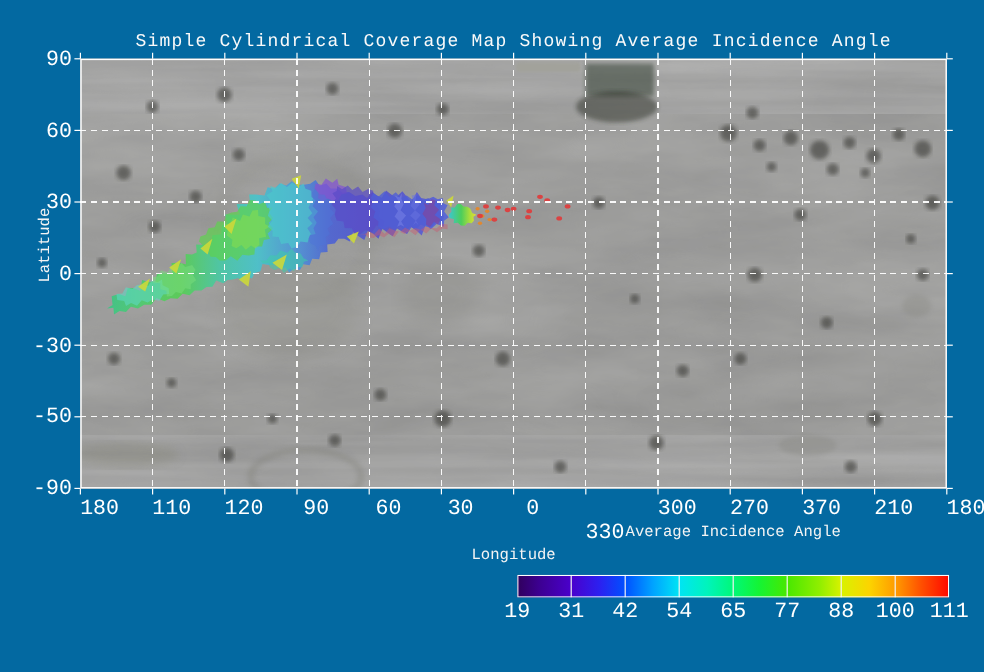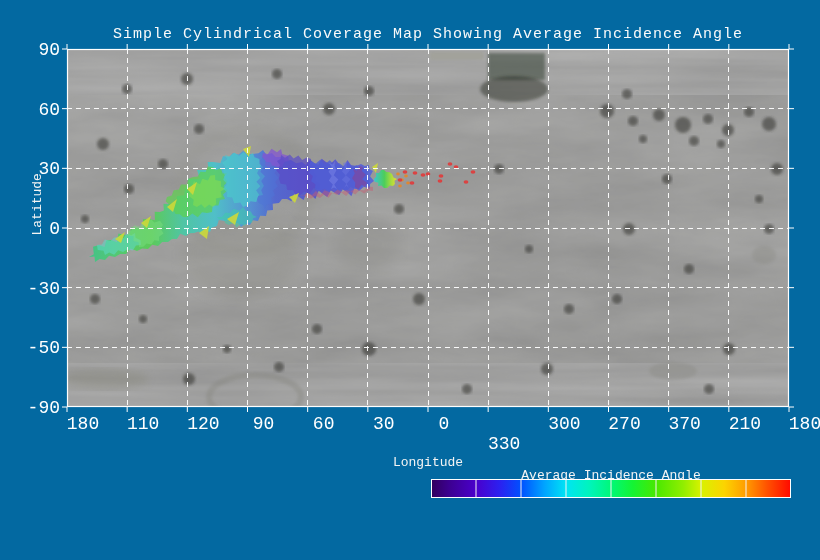--- a/index.html
+++ b/index.html
@@ -9,21 +9,21 @@
          font-size:15px;letter-spacing:1px;white-space:nowrap;color:#fafafa;}
   #map-svg{position:absolute;left:67px;top:49px;overflow:visible;}
   .tick{position:absolute;font-size:18px;line-height:15px;color:#ffffff;white-space:nowrap;}
   #ylabels{position:absolute;left:0;top:49px;width:61px;height:358px;}
   #ylabels .tick{right:1px;text-align:right;width:60px;}
   .ylab{position:absolute;left:6px;top:228px;transform:rotate(-90deg) translateX(50%);
         transform-origin:center;font-size:13px;white-space:nowrap;}
   #xlabels{position:absolute;left:83px;top:417px;width:722px;height:16px;}
   #xlabels .tick{transform:translateX(-50%);}
   .xlab{position:absolute;left:67px;top:455px;width:722px;text-align:center;font-size:13px;}
-  .cbtitle{position:absolute;left:431px;top:468px;width:360px;text-align:center;font-size:13px;}
+  .cbtitle{position:absolute;left:431px;top:436px;width:360px;text-align:center;font-size:13px;}
   #cb-svg{position:absolute;left:431px;top:479px;}
   #cblabels{position:absolute;left:431px;top:503px;width:360px;height:16px;}
   #cblabels .tick{transform:translateX(-50%);}
 </style>
 </head>
 <body>
 
 <div class="stage">
   <div class="title">Simple Cylindrical Coverage Map Showing Average Incidence Angle</div>
 
@@ -320,13 +320,24 @@
         <line x1="45" y1="0" x2="45" y2="19" stroke="#f2f2f2" stroke-width="1"></line>
         <line x1="90" y1="0" x2="90" y2="19" stroke="#f2f2f2" stroke-width="1"></line>
         <line x1="135" y1="0" x2="135" y2="19" stroke="#f2f2f2" stroke-width="1"></line>
         <line x1="180" y1="0" x2="180" y2="19" stroke="#f2f2f2" stroke-width="1"></line>
         <line x1="225" y1="0" x2="225" y2="19" stroke="#f2f2f2" stroke-width="1"></line>
         <line x1="270" y1="0" x2="270" y2="19" stroke="#f2f2f2" stroke-width="1"></line>
         <line x1="315" y1="0" x2="315" y2="19" stroke="#f2f2f2" stroke-width="1"></line>
       </g>
     <rect x="0.5" y="0.5" width="359" height="18" fill="none" stroke="#ffffff" stroke-width="1"></rect>
   </svg>
+  <div id="cblabels">
+      <span class="tick" style="position: absolute; left: 0px; top: 0px;">19</span>
+      <span class="tick" style="position: absolute; left: 45px; top: 0px;">31</span>
+      <span class="tick" style="position: absolute; left: 90px; top: 0px;">42</span>
+      <span class="tick" style="position: absolute; left: 135px; top: 0px;">54</span>
+      <span class="tick" style="position: absolute; left: 180px; top: 0px;">65</span>
+      <span class="tick" style="position: absolute; left: 225px; top: 0px;">77</span>
+      <span class="tick" style="position: absolute; left: 270px; top: 0px;">88</span>
+      <span class="tick" style="position: absolute; left: 315px; top: 0px;">100</span>
+      <span class="tick" style="position: absolute; left: 360px; top: 0px;">111</span>
+    </div>
 </div>
 
 </body></html>

